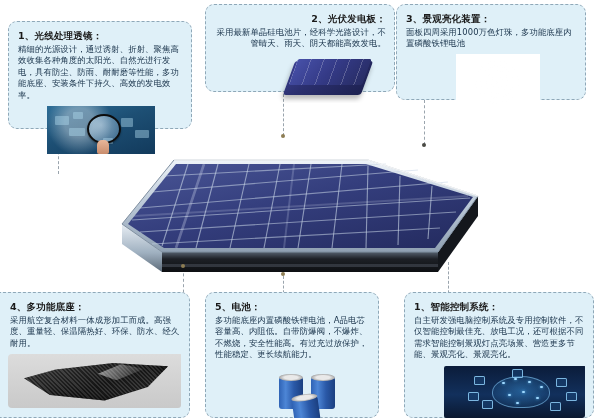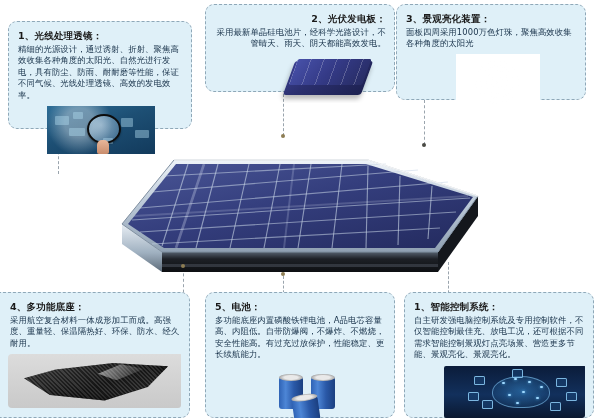--- a/index.html
+++ b/index.html
@@ -162,21 +162,21 @@
     clip-path: polygon(0% 40%, 22% 18%, 62% 2%, 100% 10%, 86% 62%, 56% 96%, 18% 82%);
     box-shadow: inset -6px -4px 10px rgba(0,0,0,.6);
   }
   .carbon-gloss {
     position: absolute; left: 90px; top: 10px; width: 46px; height: 16px;
     background: linear-gradient(120deg, rgba(255,255,255,.55), rgba(255,255,255,0));
     clip-path: polygon(0% 60%, 50% 0%, 100% 30%, 40% 100%);
   }
 
   
-  #card5 { left: 205px; top: 292px; width: 190px; height: 126px; }
+  #card5 { left: 205px; top: 292px; width: 174px; height: 126px; }
   .media-batt {
     width: 186px; height: 56px; margin-top: 1px; position: relative;
   }
   .batt {
     position: absolute;
     background: linear-gradient(90deg,#2f63b5 0%, #4d86d6 28%, #2a59a8 62%, #1b3f80 100%);
     border-radius: 3px;
   }
   .batt .cap {
     position: absolute; left: 0; right: 0; top: -3px; height: 7px;
@@ -296,21 +296,21 @@
         <path d="M16,104 L350,84" stroke="#eaf2ff" stroke-width="2.2" fill="none" opacity=".35"></path>
         <path d="M176,52 L166,136" stroke="#dfe9fb" stroke-width="2" fill="none" opacity=".4"></path>
       </g>
 
       <path d="M56,48 L250,48 L360,84" stroke="#ffffff" stroke-width="1.4" fill="none" opacity=".85"></path>
     </svg>
   </div>
 
   <div class="card" id="card1">
     <p class="card-title">1、光线处理透镜：</p>
-    <p class="card-body">精细的光源设计，通过诱射、折射、聚焦高效收集各种角度的太阳光、自然光进行发电，具有防尘、防雨、耐耐磨等性能，保证不同气候、光线处理透镜、高效的发电效率。</p>
+    <p class="card-body">精细的光源设计，通过诱射、折射、聚焦高效收集各种角度的太阳光、自然光进行发电，具有防尘、防雨、耐耐磨等性能，多功能底座、安装条件下持久、高效的发电效率。</p>
     <div class="card-media">
       <div class="media-magnifier">
         <div class="bit" style="left:8px;  top:10px; width:14px; height:9px;"></div>
         <div class="bit" style="left:26px; top:6px;  width:10px; height:7px;"></div>
         <div class="bit" style="left:22px; top:22px; width:16px; height:8px;"></div>
         <div class="bit" style="left:74px; top:12px; width:12px; height:9px;"></div>
         <div class="bit" style="left:88px; top:24px; width:14px; height:8px;"></div>
         <div class="bit" style="left:56px; top:32px; width:10px; height:6px;"></div>
         <div class="mg-ring"></div>
         <div class="mg-finger"></div>
@@ -324,21 +324,21 @@
     <div class="card-media">
       <div class="media-cell">
         <div class="cell-body"></div>
         <div class="cell-top"></div>
       </div>
     </div>
   </div>
 
   <div class="card" id="card3">
     <p class="card-title">3、景观亮化装置：</p>
-    <p class="card-body">面板四周采用1000万色灯珠，聚焦高效收集各种角度的太阳光</p>
+    <p class="card-body">面板四周采用1000万色灯珠，多功能底座内置磷酸铁锂电池</p>
     <div class="card-media">
       <div class="media-wheel">
         <div class="wheel-frame">
           <div class="wheel-disc">
             <div class="wheel-petals"></div>
           </div>
         </div>
       </div>
     </div>
   </div>

